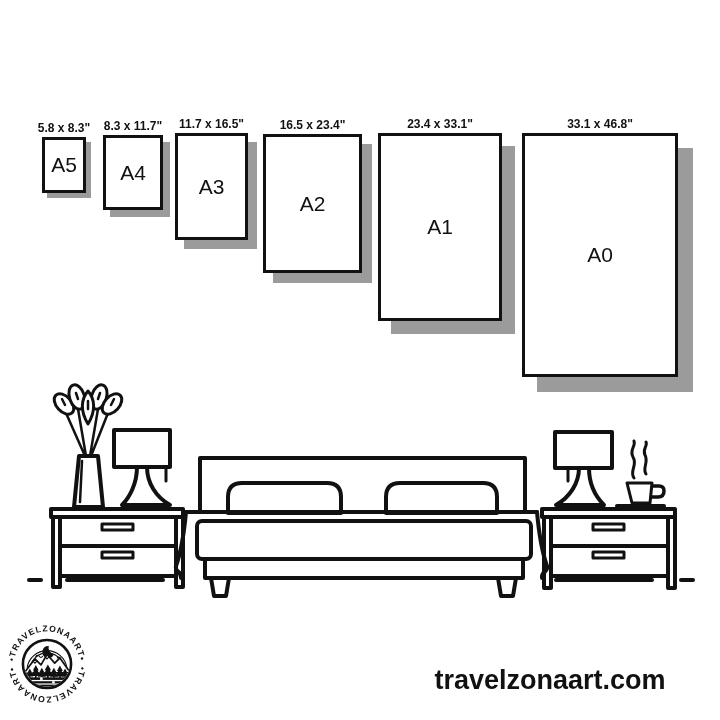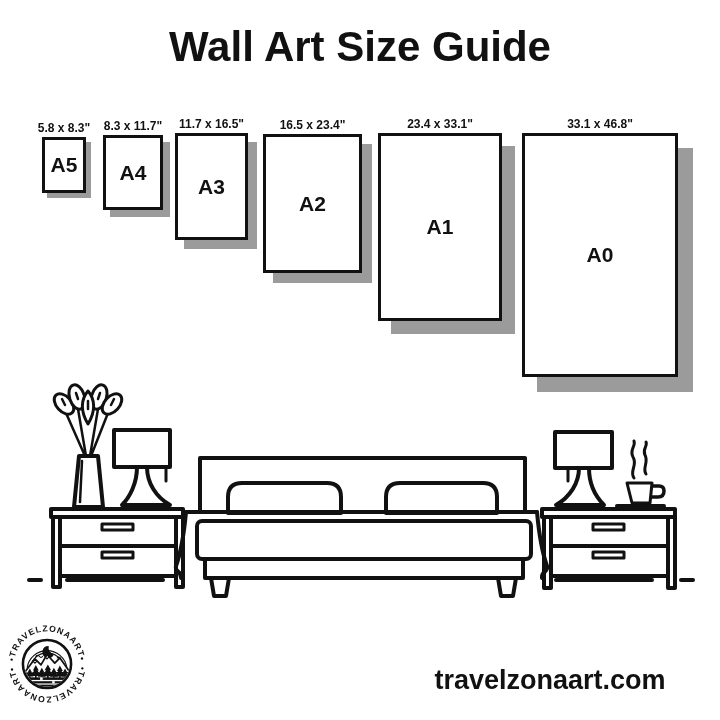--- a/index.html
+++ b/index.html
@@ -14,21 +14,21 @@
 
   .frames-row{position:absolute;left:0;top:0;width:720px;height:400px;}
   .frame-wrap{
     position:absolute;background:#fff;border:3px solid var(--ink);box-sizing:border-box;
     display:flex;align-items:center;justify-content:center;
   }
   .size-dims{
     position:absolute;bottom:100%;margin-bottom:5px;left:50%;transform:translateX(-50%);
     white-space:nowrap;font-size:12px;font-weight:bold;color:var(--ink);
   }
-  .frame-letter{font-size:21px;font-weight:bold;color:var(--ink);}
+  .frame-letter{font-size:21px;font-weight:normal;color:var(--ink);}
 
   .scene{position:absolute;left:0;top:378px;width:720px;height:222px;}
   .st{fill:#fff;stroke:var(--ink);stroke-width:4;stroke-linejoin:round;}
   .st3{fill:#fff;stroke:var(--ink);stroke-width:3;stroke-linejoin:round;}
   .ln{fill:none;stroke:var(--ink);stroke-width:4;stroke-linecap:round;}
   .ln2{fill:none;stroke:var(--ink);stroke-width:2.5;stroke-linecap:round;}
   .ln2b{fill:none;stroke:var(--ink);stroke-width:3;stroke-linecap:round;}
   .ln3{fill:none;stroke:var(--ink);stroke-width:3.5;stroke-linecap:round;stroke-linejoin:round;}
   .steam{fill:none;stroke:var(--ink);stroke-width:3;stroke-linecap:round;}
 
@@ -43,21 +43,20 @@
   .website{
     position:absolute;top:667px;left:550px;transform:translateX(-50%);white-space:nowrap;
     font-size:27px;font-weight:bold;color:var(--ink);line-height:1;
   }
 </style>
 </head>
 <body>
 
 <div class="canvas">
 
-  <div class="title">Wall Art Size Guide</div>
 
   <div class="frames-row">
       <div class="frame-wrap" style="left: 42px; top: 137px; width: 44px; height: 56px; box-shadow: 5px 5px 0 0 var(--shadow);">
         <div class="size-dims">5.8 x 8.3"</div>
         <div class="frame-letter">A5</div>
       </div>
       <div class="frame-wrap" style="left: 103px; top: 135px; width: 60px; height: 75px; box-shadow: 7px 7px 0 0 var(--shadow);">
         <div class="size-dims">8.3 x 11.7"</div>
         <div class="frame-letter">A4</div>
       </div>

